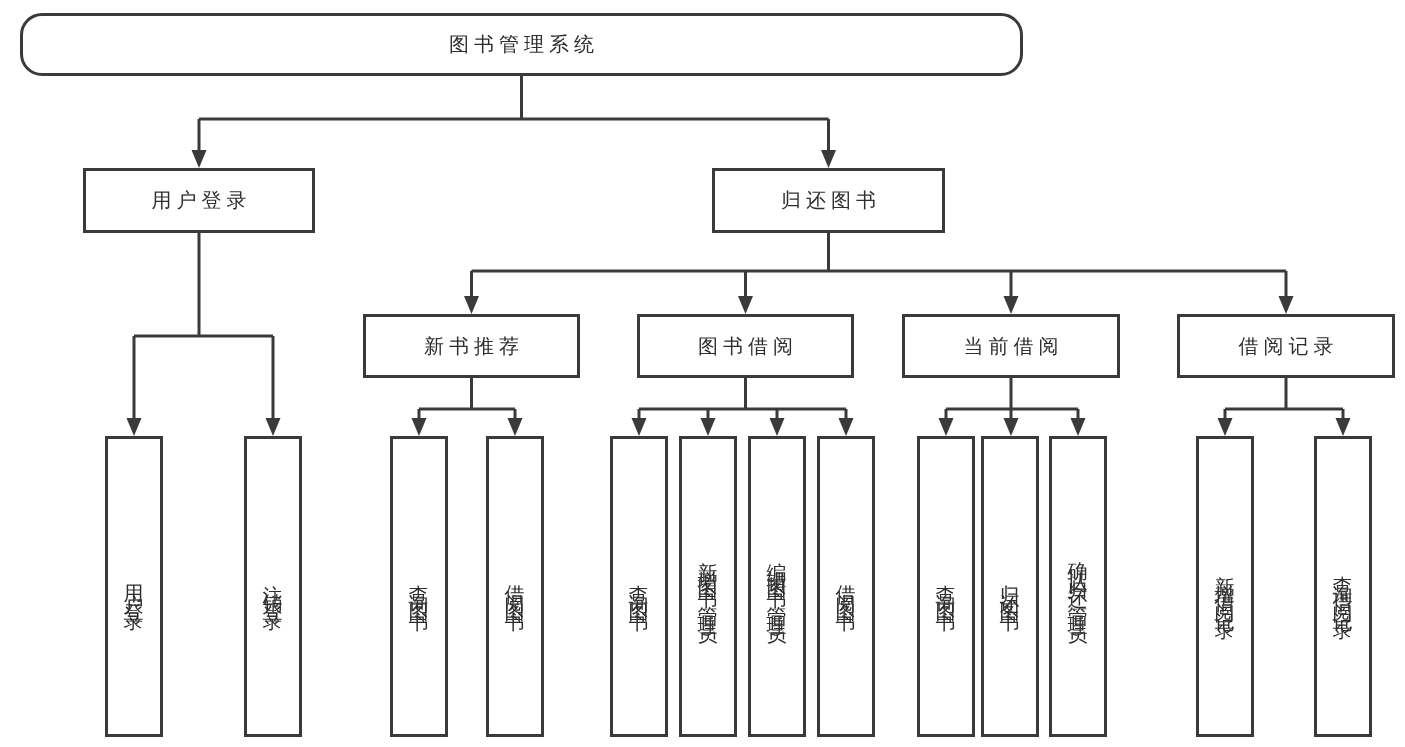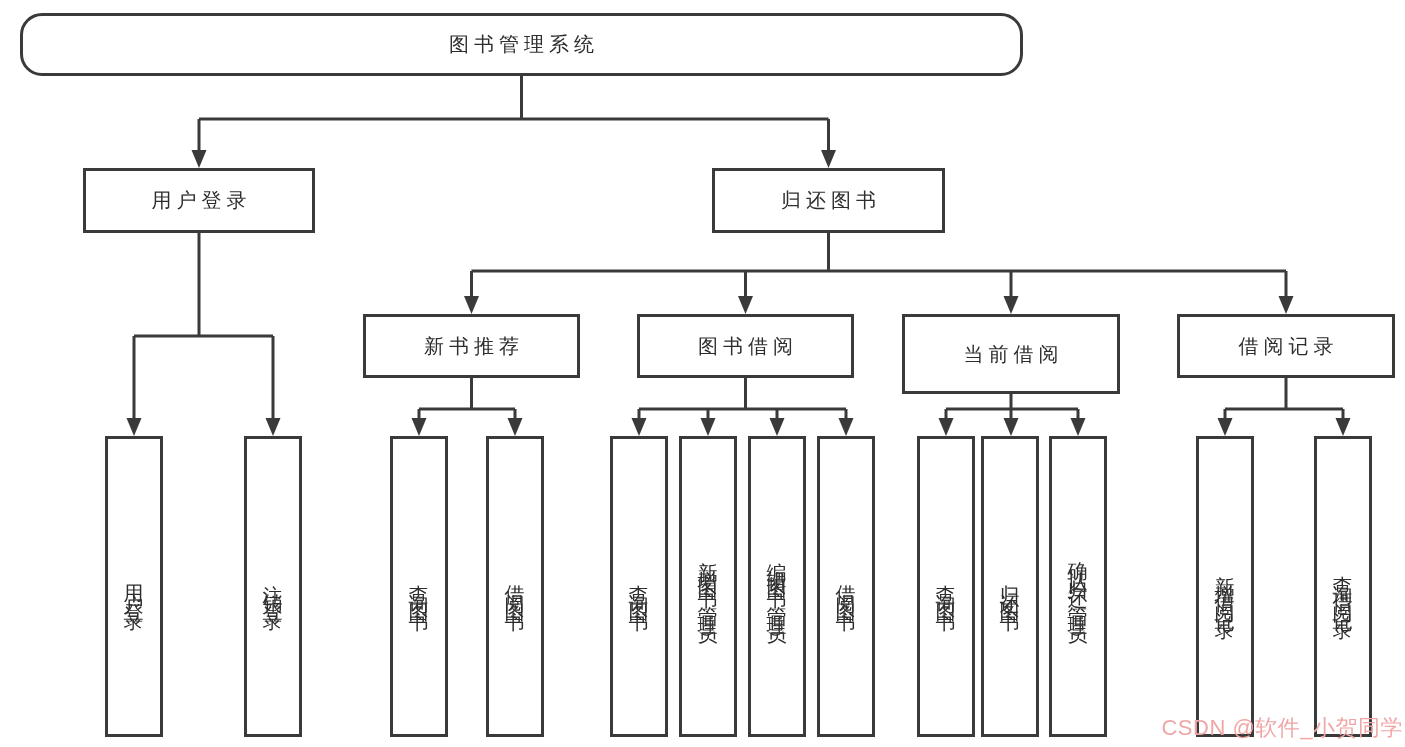--- a/index.html
+++ b/index.html
@@ -43,21 +43,21 @@
     font-size: 20px;
     letter-spacing: 5px;
     text-indent: 5px;
     white-space: nowrap;
   }
   .root-box  { left: 20px;   top: 13px;  width: 1003px; height: 63px; border-radius: 22px; }
   .l2-0      { left: 83px;   top: 168px; width: 232px;  height: 65px; }
   .l2-1      { left: 712px;  top: 168px; width: 233px;  height: 65px; }
   .l3-0      { left: 363px;  top: 314px; width: 217px;  height: 64px; }
   .l3-1      { left: 637px;  top: 314px; width: 217px;  height: 64px; }
-  .l3-2      { left: 902px;  top: 314px; width: 218px;  height: 80px; }
+  .l3-2      { left: 902px;  top: 314px; width: 218px;  height: 64px; }
   .l3-3      { left: 1177px; top: 314px; width: 218px;  height: 64px; text-align: right; }
   .leaf {
     top: 436px;
     width: 58px;
     height: 301px;
     letter-spacing: 0;
     text-indent: 0;
   }
   .leaf .vlabel {
     writing-mode: vertical-rl;
@@ -182,15 +182,14 @@
   <div class="box leaf leaf-10">
     <span class="vlabel">确认归还（管理员）</span>
   </div>
   <div class="box leaf leaf-11">
     <span class="vlabel">新增借阅记录</span>
   </div>
   <div class="box leaf leaf-12">
     <span class="vlabel">查询借阅记录</span>
   </div>
 
-  <div class="watermark">CSDN @软件_小贺同学</div>
 
 </div>
 
 </body></html>

